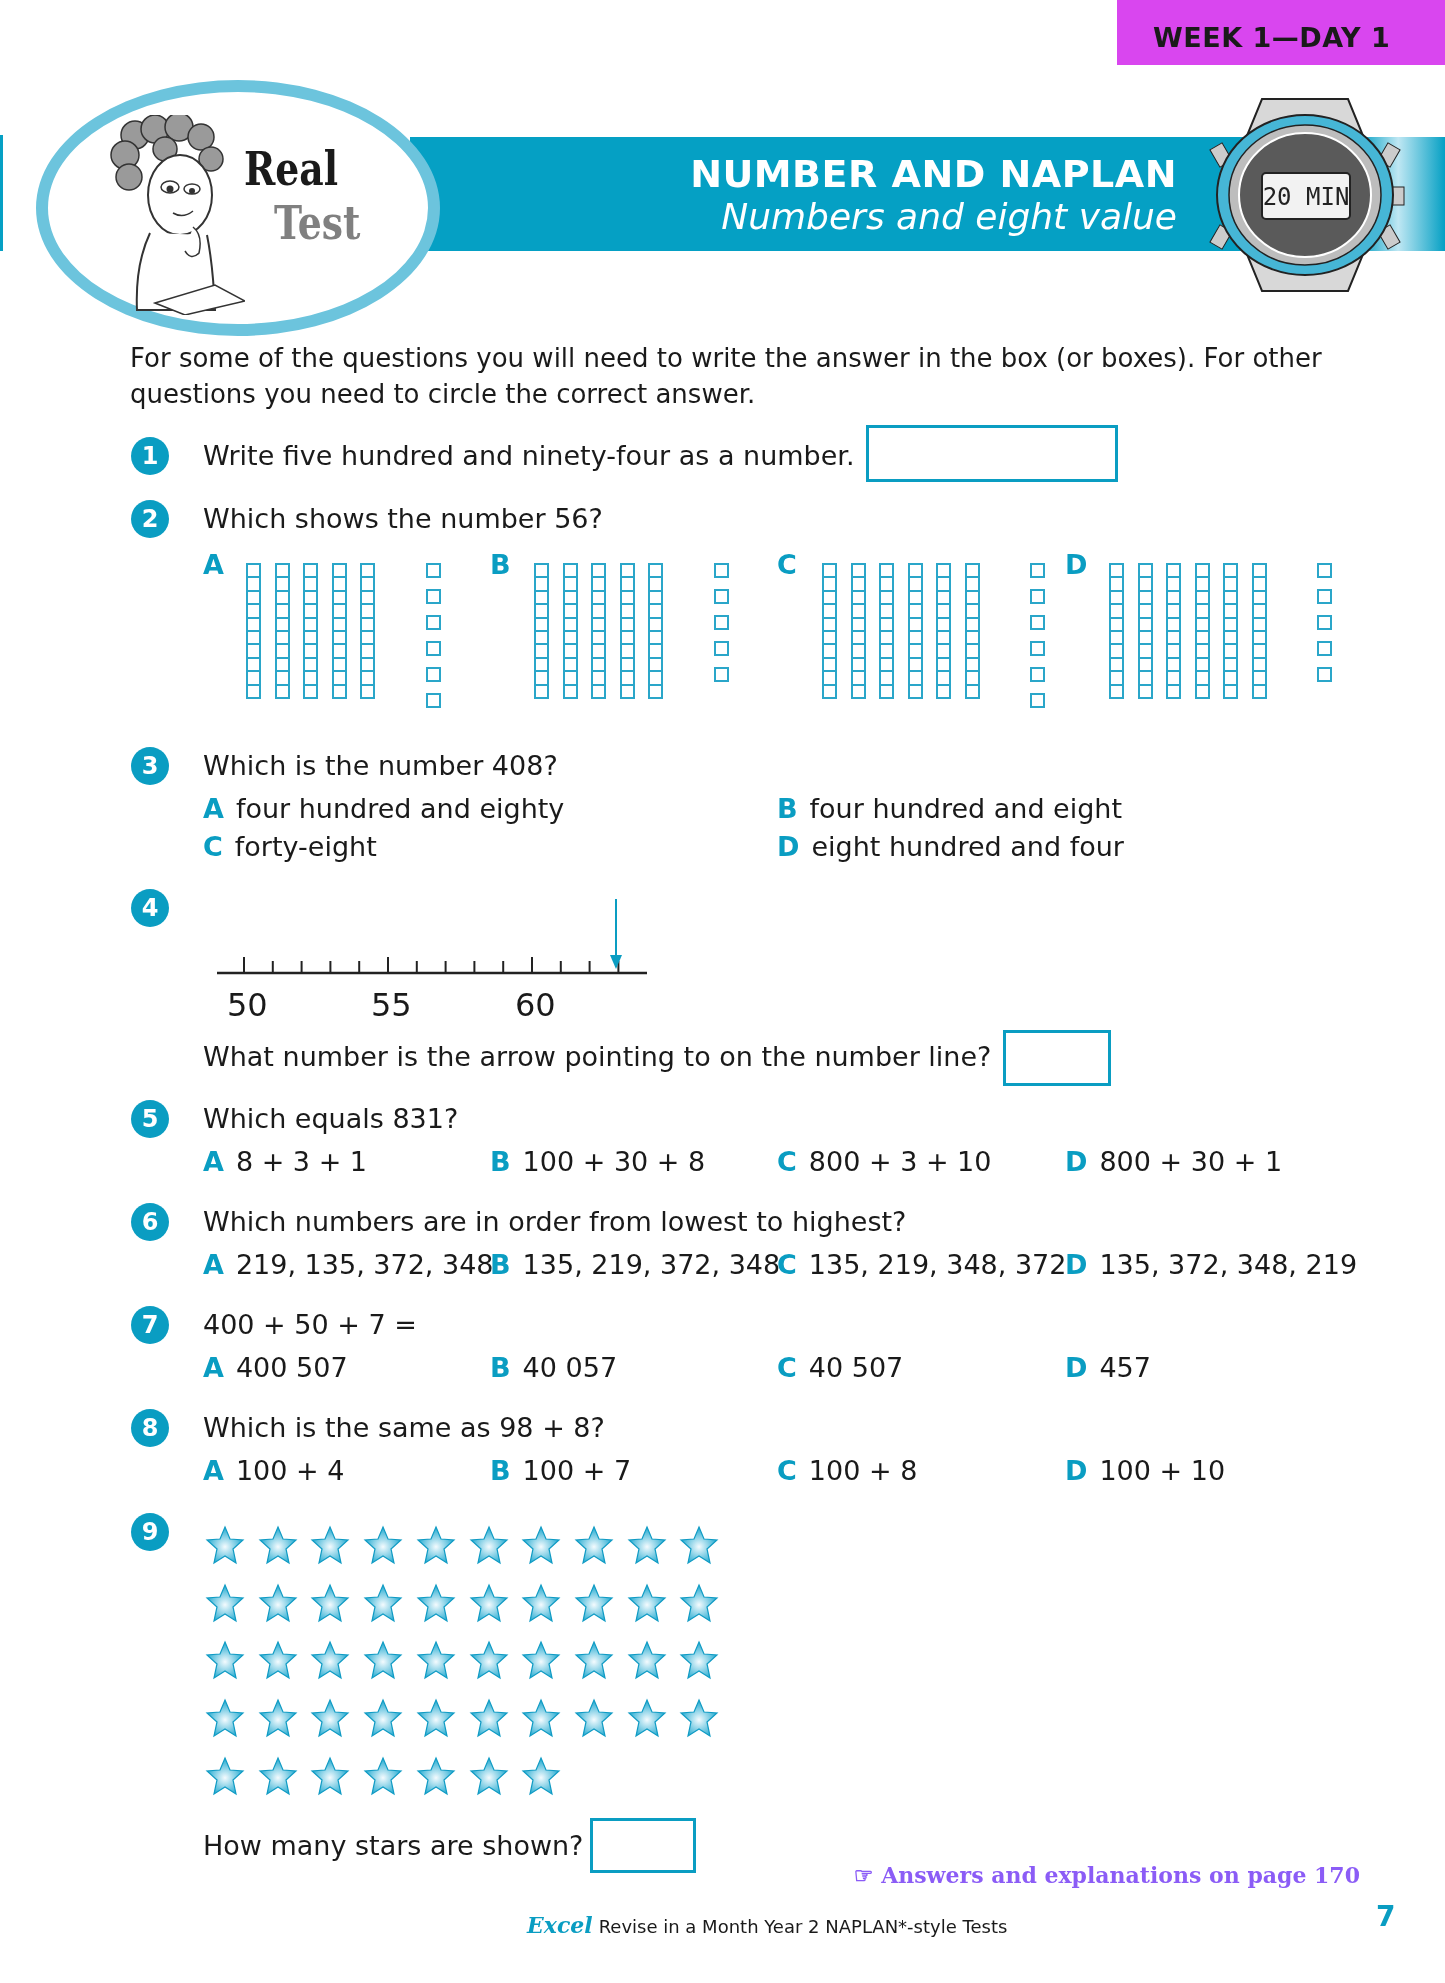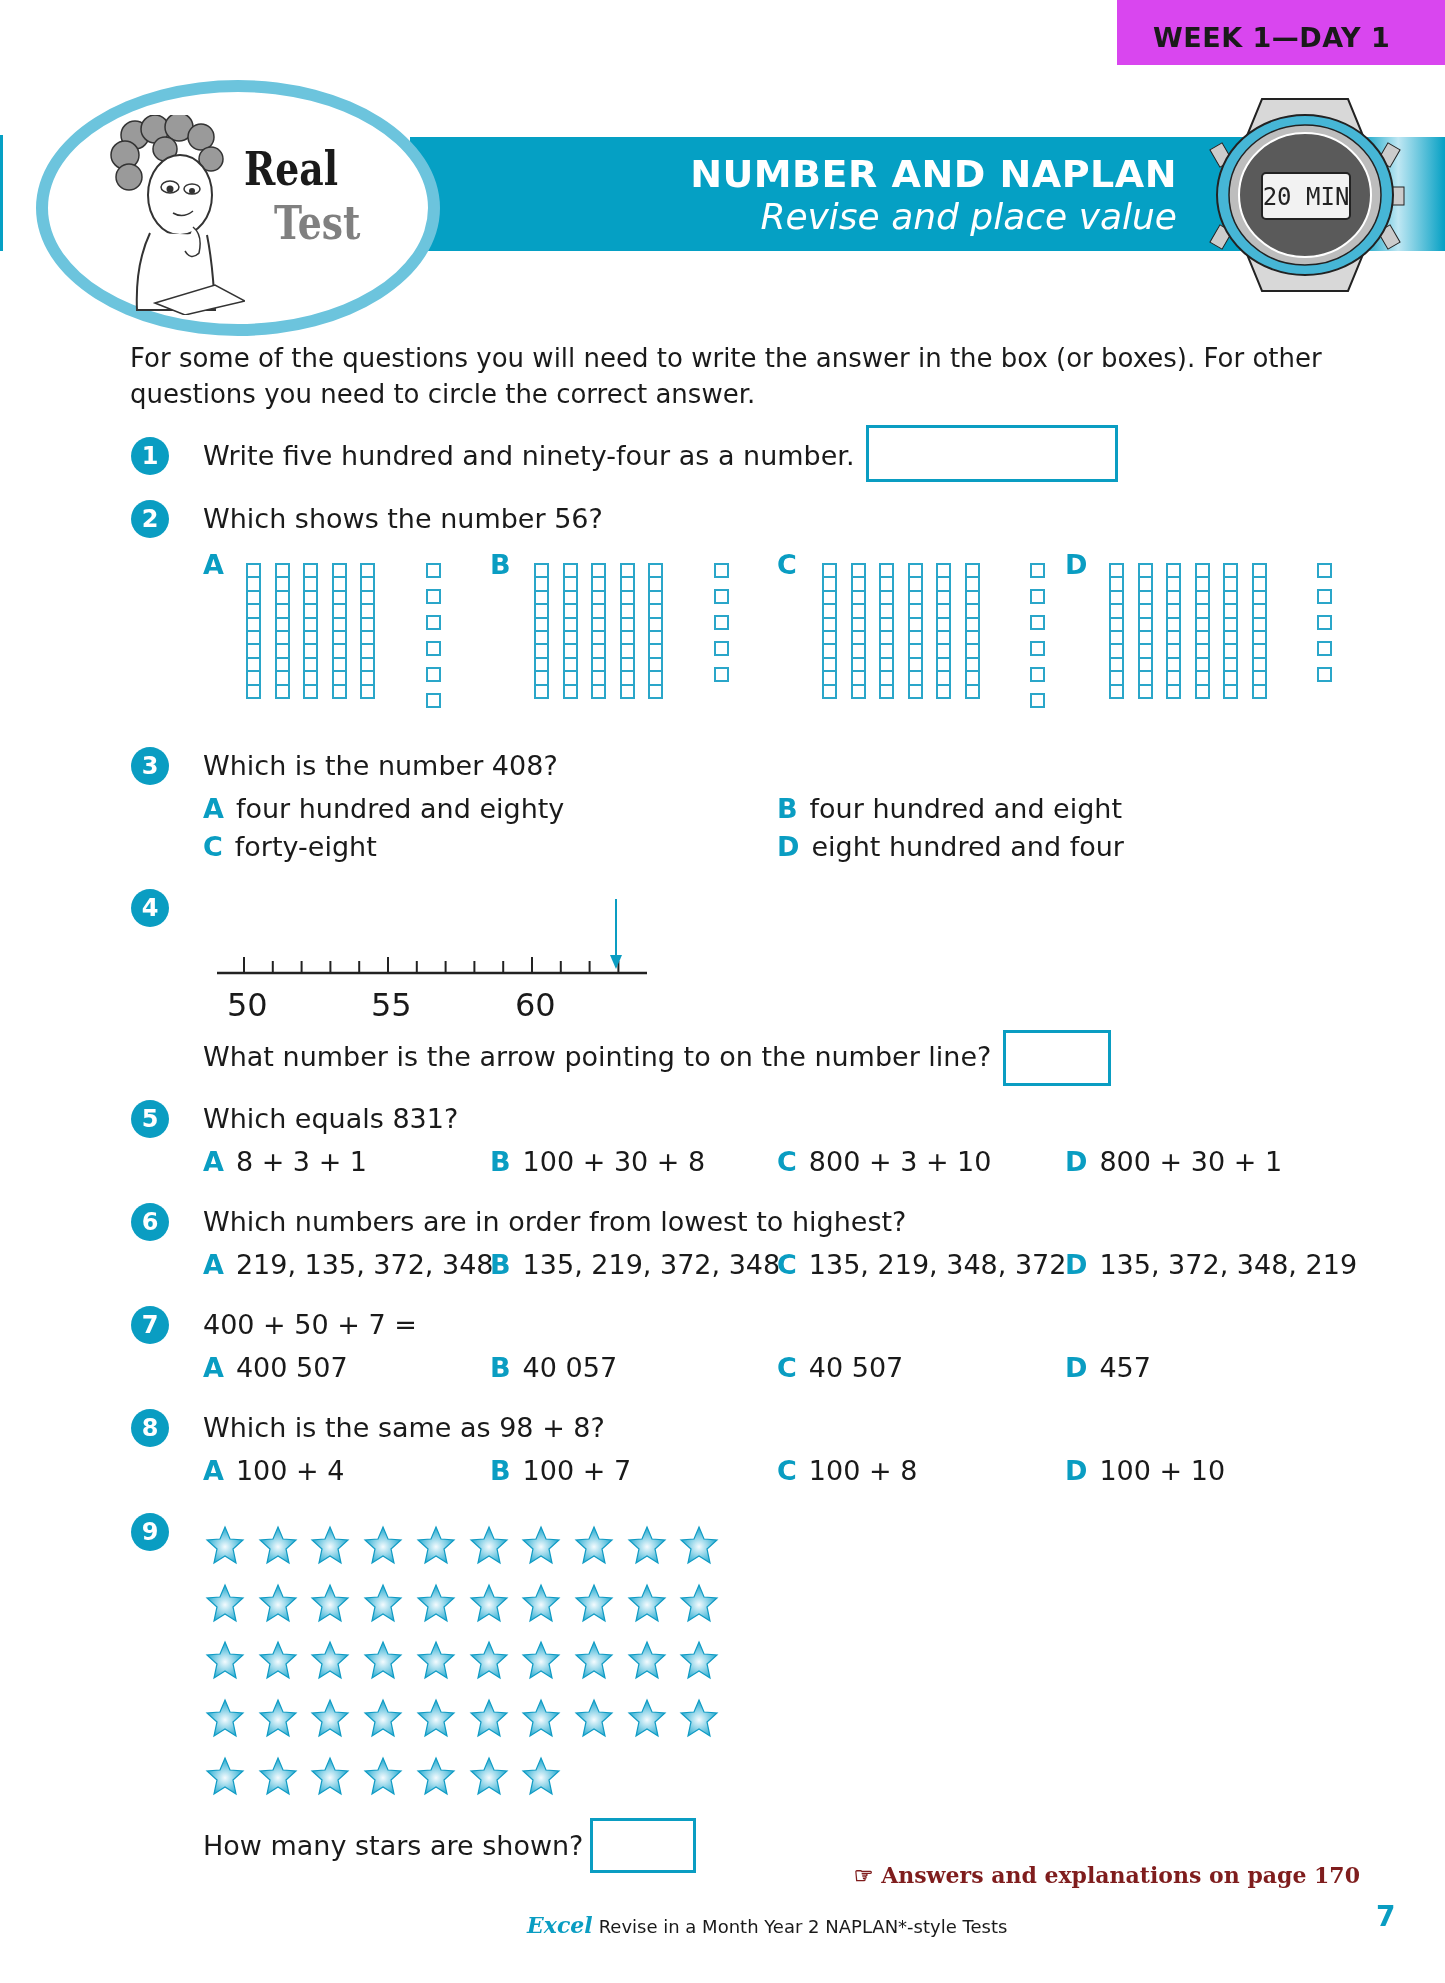--- a/index.html
+++ b/index.html
@@ -20,37 +20,37 @@
   .qtext{font-size:27px;white-space:nowrap;}
   .opt{font-size:27px;white-space:nowrap;}
   .opt b{color:#0a9dc2;margin-right:12px;}
   .ansbox{border:3px solid #0a9dc2;background:#fff;box-sizing:border-box;}
   .block-label{font-size:27px;font-weight:bold;color:#0a9dc2;}
   .tens-col{position:absolute;width:15px;}
   .tens-col i{display:block;width:15px;height:13.4px;border:2px solid #2aa6c9;border-bottom:none;box-sizing:border-box;}
   .tens-col i:last-child{border-bottom:2px solid #2aa6c9;height:15.4px;}
   .one{position:absolute;width:15px;height:15px;border:2px solid #2aa6c9;box-sizing:border-box;}
   .star{position:absolute;width:40px;height:40px;}
-  .answers-note{right:85px;top:1862px;font-family:"DejaVu Serif","Liberation Serif",serif;font-weight:bold;font-size:22px;color:#7f1d1d;white-space:nowrap;}
+  .answers-note{right:85px;top:1862px;font-family:"DejaVu Serif","Liberation Serif",serif;font-weight:bold;font-size:22px;color:#8b5cf6;white-space:nowrap;}
   .footer{left:527px;top:1912px;font-size:18px;white-space:nowrap;}
   .footer .brand{font-family:"DejaVu Serif","Liberation Serif",serif;font-weight:bold;font-style:italic;color:#0a9dc2;font-size:22px;margin-right:6px;}
   .page-num{left:1376px;top:1900px;font-size:28px;font-weight:bold;color:#0a9dc2;}
   .numline-label{font-size:32px;}
 </style>
 </head>
 <body>
 
 <div class="abs week-tag">
   <span>WEEK 1—DAY 1</span>
 </div>
 <div class="abs edge-bar"></div>
 <div class="abs band"></div>
 <div class="abs band-fade"></div>
 <div class="abs title-main">NUMBER AND NAPLAN</div>
-<div class="abs title-sub">Revise and place value</div>
+<div class="abs title-sub">Numbers and eight value</div>
 
 <div class="abs oval"></div>
 <svg class="abs" style="left:95px;top:115px;" width="150" height="200">
   <g fill="#9a9a9a" stroke="#333" stroke-width="1.5">
     <circle cx="40" cy="20" r="14"></circle>
       <circle cx="30" cy="40" r="14"></circle>
       <circle cx="34" cy="62" r="13"></circle>
       <circle cx="60" cy="14" r="14"></circle>
       <circle cx="84" cy="12" r="14"></circle>
       <circle cx="106" cy="22" r="13"></circle>

